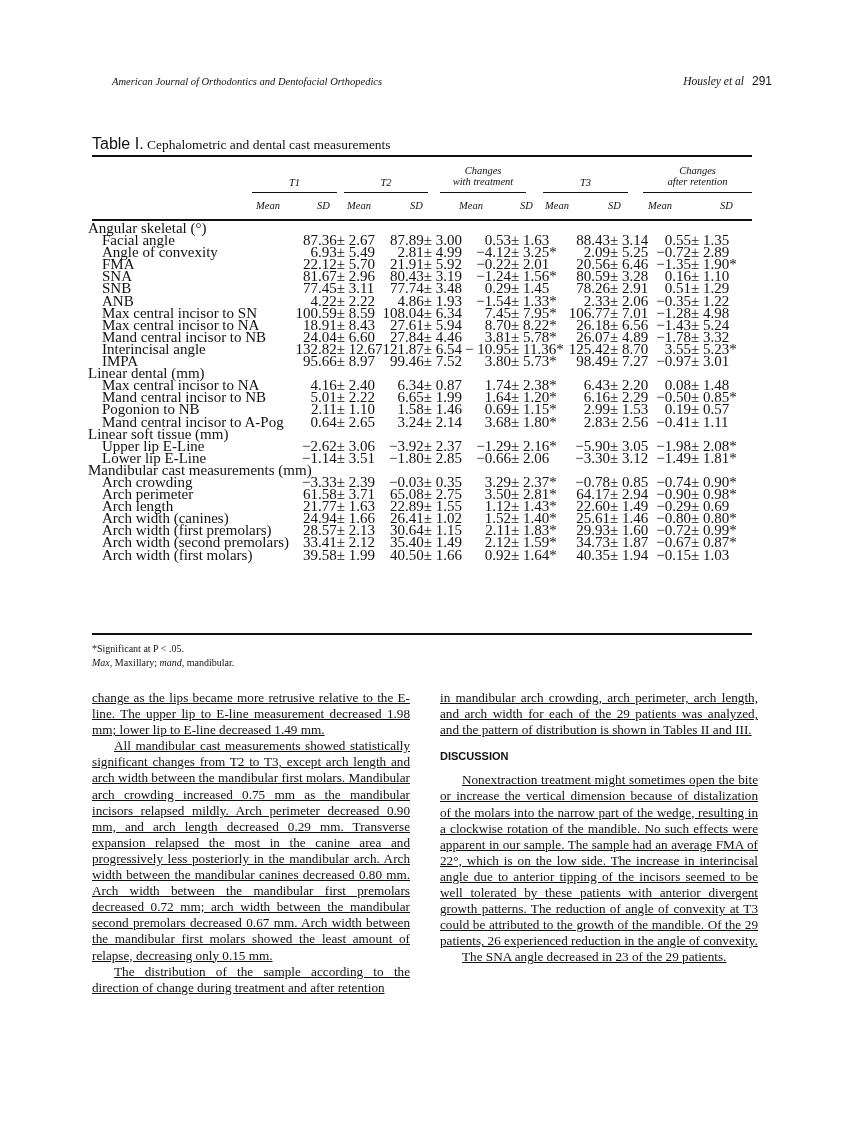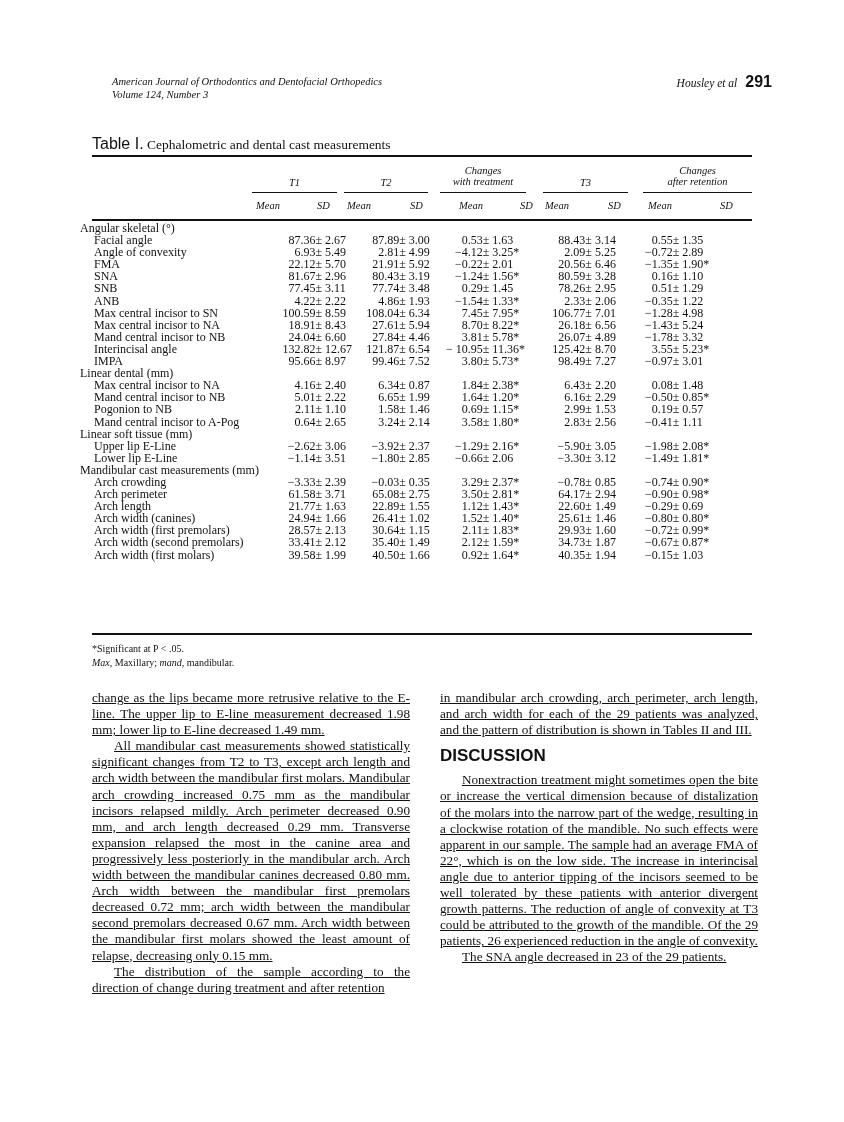--- a/index.html
+++ b/index.html
@@ -1,46 +1,45 @@
 <!DOCTYPE html>
 <html><head>
 <meta charset="utf-8">
 <style>
   html, body { margin: 0; padding: 0; background: #ffffff; }
   body { width: 844px; height: 1122px; position: relative; overflow: hidden; color: #111; font-family: "Liberation Serif", serif; }
   .running-head { position: absolute; left: 92px; top: 75px; width: 660px; font-style: italic; font-size: 10.5px; line-height: 13px; margin-left: 20px; }
   .running-head .right { position: absolute; right: 0; top: 0; font-size: 11.5px; }
-  .running-head .pnum { font-style: normal; font-family: "Liberation Sans", sans-serif; font-weight: bold; font-size: 16px; margin-left: 8px; }
+  .running-head .pnum { font-style: normal; font-family: "Liberation Sans", sans-serif; font-weight: normal; font-size: 12px; margin-left: 8px; }
   .table-caption { position: absolute; left: 92px; top: 135px; font-size: 13.5px; }
   .table-caption .lbl { font-family: "Liberation Sans", sans-serif; font-size: 16px; }
   .rule { position: absolute; left: 92px; width: 660px; background: #111; }
   .rule.thick { height: 1.5px; }
   .grp-head { position: absolute; font-style: italic; font-size: 10.5px; text-align: center; line-height: 11px; }
   .grp-line { position: absolute; height: 1px; background: #111; }
   .sub-head { position: absolute; top: 200px; font-style: italic; font-size: 10.5px; }
-  table.data { position: absolute; left: 80px; top: 222px; width: 660px; border-collapse: collapse; font-size: 12px; }
+  table.data { position: absolute; left: 88px; top: 222px; width: 660px; border-collapse: collapse; font-size: 15px; }
   table.data td { padding: 0; height: 12.1px; line-height: 12.1px; white-space: nowrap; }
   td.lbl { width: 170px; }
   td.lbl.indent { padding-left: 14px; }
   td.num { text-align: right; }
   td.sd { text-align: left; padding-left: 10px; }
   .footnotes { position: absolute; left: 92px; top: 642px; font-size: 10px; line-height: 14px; }
   .col { position: absolute; top: 690px; width: 318px; font-size: 13.2px; line-height: 16.1px; text-align: justify; }
   .col p { margin: 0; text-decoration: underline; }
   .col p.ind { text-indent: 22px; }
   .col.left { left: 92px; }
   .col.right { left: 440px; }
-  .sec-head { font-family: "Liberation Sans", sans-serif; font-weight: bold; font-size: 17px; margin: 10px 0 8px 0; }
+  .sec-head { font-family: "Liberation Sans", sans-serif; font-weight: bold; font-size: 11px; margin: 10px 0 8px 0; }
 </style>
 </head>
 <body>
 
 <div class="running-head">
   <div>American Journal of Orthodontics and Dentofacial Orthopedics</div>
-  <div>Volume 124, Number 3</div>
   <div class="right">
     <span>Housley et al</span><span class="pnum">291</span>
   </div>
 </div>
 
 <div class="table-caption">
   <span class="lbl">Table I.</span>
   <span>Cephalometric and dental cast measurements</span>
 </div>
 
@@ -157,21 +156,21 @@
       </tr>
       <tr>
         <td class="lbl indent">SNB</td>
         <td class="num">77.45</td>
         <td class="sd">± 3.11</td>
         <td class="num">77.74</td>
         <td class="sd">± 3.48</td>
         <td class="num">0.29</td>
         <td class="sd">± 1.45</td>
         <td class="num">78.26</td>
-        <td class="sd">± 2.95</td>
+        <td class="sd">± 2.91</td>
         <td class="num">0.51</td>
         <td class="sd">± 1.29</td>
       </tr>
       <tr>
         <td class="lbl indent">ANB</td>
         <td class="num">4.22</td>
         <td class="sd">± 2.22</td>
         <td class="num">4.86</td>
         <td class="sd">± 1.93</td>
         <td class="num">−1.54</td>
@@ -248,21 +247,21 @@
       </tr>
       <tr>
         <td class="lbl" colspan="11">Linear dental (mm)</td>
       </tr>
       <tr>
         <td class="lbl indent">Max central incisor to NA</td>
         <td class="num">4.16</td>
         <td class="sd">± 2.40</td>
         <td class="num">6.34</td>
         <td class="sd">± 0.87</td>
-        <td class="num">1.84</td>
+        <td class="num">1.74</td>
         <td class="sd">± 2.38*</td>
         <td class="num">6.43</td>
         <td class="sd">± 2.20</td>
         <td class="num">0.08</td>
         <td class="sd">± 1.48</td>
       </tr>
       <tr>
         <td class="lbl indent">Mand central incisor to NB</td>
         <td class="num">5.01</td>
         <td class="sd">± 2.22</td>
@@ -287,21 +286,21 @@
         <td class="sd">± 1.53</td>
         <td class="num">0.19</td>
         <td class="sd">± 0.57</td>
       </tr>
       <tr>
         <td class="lbl indent">Mand central incisor to A-Pog</td>
         <td class="num">0.64</td>
         <td class="sd">± 2.65</td>
         <td class="num">3.24</td>
         <td class="sd">± 2.14</td>
-        <td class="num">3.58</td>
+        <td class="num">3.68</td>
         <td class="sd">± 1.80*</td>
         <td class="num">2.83</td>
         <td class="sd">± 2.56</td>
         <td class="num">−0.41</td>
         <td class="sd">± 1.11</td>
       </tr>
       <tr>
         <td class="lbl" colspan="11">Linear soft tissue (mm)</td>
       </tr>
       <tr>

